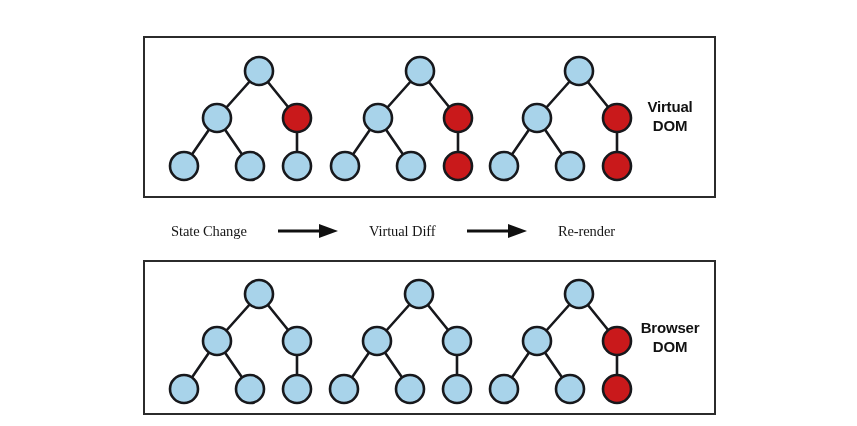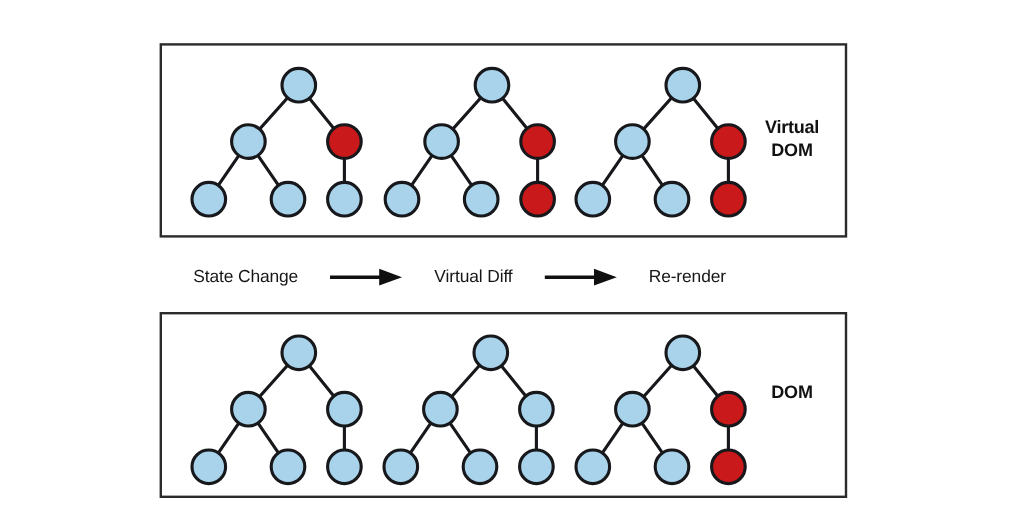--- a/index.html
+++ b/index.html
@@ -11,21 +11,21 @@
     width: 857px;
     height: 426px;
     position: relative;
     overflow: hidden;
     font-family: "Liberation Sans", sans-serif;
     -webkit-font-smoothing: antialiased;
   }
 
   #canvas {
     position: absolute;
-    left: 0;
+    left: 10px;
     top: 0;
     width: 848px;
     height: 426px;
   }
 
   .panel {
     position: absolute;
     box-sizing: border-box;
     background: #ffffff;
     border: 2px solid #2b2b2b;
@@ -77,20 +77,21 @@
     justify-content: space-between;
     padding: 0 28px;
     box-sizing: border-box;
   }
 
   .flow-label {
     font-size: 14.5px;
     color: #161616;
     white-space: nowrap;
     letter-spacing: -0.1px;
+    font-family: Liberation Serif, serif;
   }
 
   .flow-arrow {
     width: 62px;
     height: 16px;
     flex: 0 0 auto;
   }
 
   .tree-svg {
     position: absolute;
@@ -133,20 +134,21 @@
     <svg class="flow-arrow" viewBox="0 0 62 16">
       <line x1="1" y1="8" x2="44" y2="8" stroke="#101010" stroke-width="3"></line>
       <polygon points="42,1 61,8 42,15" fill="#101010"></polygon>
     </svg>
     <span class="flow-label">Re-render</span>
   </div>
 
   <div class="panel" id="panel-browser"></div>
 
   <div class="panel-label" id="label-browser">
+    <div>Browser</div>
     <div>DOM</div>
   </div>
 
   <div id="tree-layer">
       <svg class="tree-svg" width="175" height="160" viewBox="0 0 175 160" style="left: 152px; top: 36px;">
         <line x1="97" y1="35" x2="55" y2="82" class="edge"></line>
         <line x1="97" y1="35" x2="135" y2="82" class="edge"></line>
         <line x1="55" y1="82" x2="22" y2="130" class="edge"></line>
         <line x1="55" y1="82" x2="88" y2="130" class="edge"></line>
         <line x1="135" y1="82" x2="135" y2="130" class="edge"></line>

